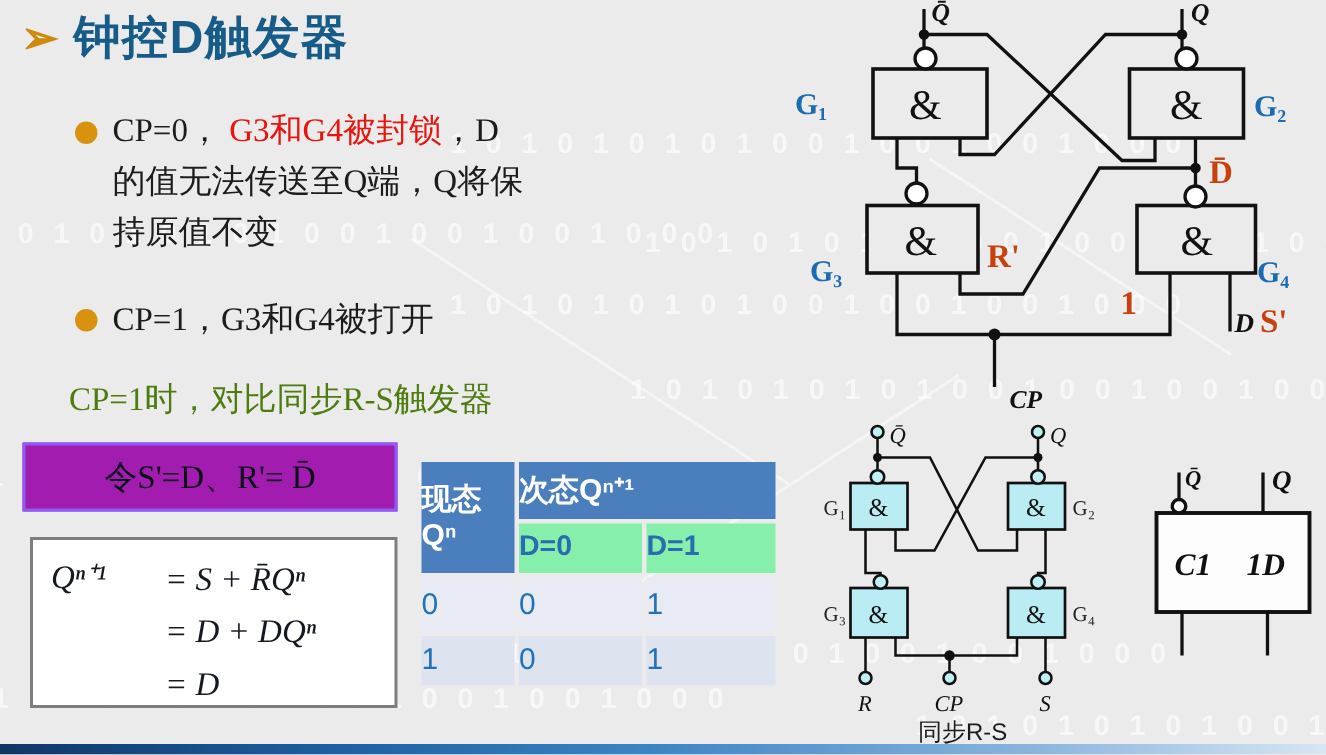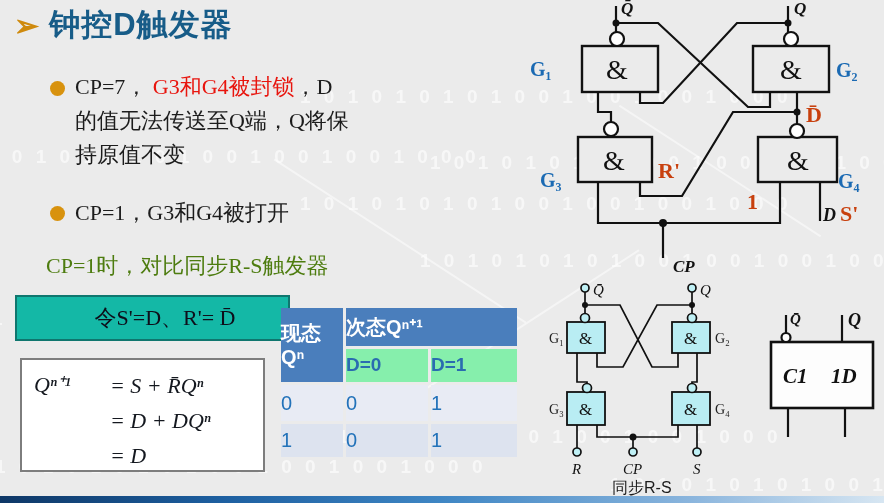--- a/index.html
+++ b/index.html
@@ -14,23 +14,23 @@
   .arrow{font-size:30px;color:#cf8a0d;font-weight:bold;margin-right:10px;}
   .title{font-size:31px;font-weight:bold;color:#175c88;letter-spacing:1px;}
   
   .dot{position:absolute;width:15px;height:15px;border-radius:50%;background:#d8920e;}
   .b-text{position:absolute;font-family:"Liberation Serif",serif;font-size:22px;color:#1c1c1c;
           line-height:34px;white-space:nowrap;}
   .red{color:#e8150e;}
   .compare{position:absolute;left:46px;top:251px;font-family:"Liberation Serif",serif;
            font-size:22px;color:#4d7c0f;white-space:nowrap;}
   
-  .box1{position:absolute;left:15px;top:295px;width:246px;height:42px;background:#14b8a6;
-        border:2px solid #0f766e;display:flex;align-items:center;justify-content:center;
-        font-family:"Liberation Serif",serif;font-size:22px;color:#0e0e1a;white-space:nowrap;padding-left:25px;}
+  .box1{position:absolute;left:15px;top:295px;width:246px;height:42px;background:#a21caf;
+        border:2px solid #8b5cf6;display:flex;align-items:center;justify-content:center;
+        font-family:"Liberation Serif",serif;font-size:22px;color:#0e0e1a;white-space:nowrap;}
   .box2{position:absolute;left:20px;top:358px;width:241px;height:110px;background:#ffffff;
         border:2px solid #7d7d7d;font-family:"Liberation Serif",serif;font-style:italic;
         font-size:22px;color:#14181f;}
   .box2 .lhs{position:absolute;left:12px;top:8px;}
   .box2 .flines{position:absolute;left:88px;top:8px;line-height:35px;white-space:nowrap;}
   
   .ttable{position:absolute;left:278px;top:305px;border-collapse:separate;border-spacing:3px;}
   .ttable td{text-align:left;vertical-align:middle;padding:0;}
   .th-main{background:#4a7ebc;color:#ffffff;font-weight:bold;font-size:20px;line-height:24px;}
   .td-sub{background:#86efac;color:#2a6cb0;font-size:19px;height:33px;font-weight:bold;}
@@ -82,21 +82,21 @@
   <div class="streak" style="left:400px;top:320px;width:260px;transform:rotate(-33deg);"></div>
   <div class="streak" style="left:600px;top:170px;width:240px;transform:rotate(33deg);"></div>
 
   <div class="title-row">
     <span class="arrow">➢</span>
     <span class="title">钟控D触发器</span>
   </div>
 
   <span class="dot" style="left:50px;top:81px;"></span>
   <div class="b-text" style="left:75px;top:70px;">
-    <div><span>CP=7， </span><span class="red">G3和G4被封锁</span><span>，D</span></div>
+    <div><span>CP=0， </span><span class="red">G3和G4被封锁</span><span>，D</span></div>
     <div>的值无法传送至Q端，Q将保</div>
     <div>持原值不变</div>
   </div>
 
   <span class="dot" style="left:50px;top:206px;"></span>
   <div class="b-text" style="left:75px;top:196px;">CP=1，G3和G4被打开</div>
 
   <div class="compare">CP=1时，对比同步R-S触发器</div>
 
   <div class="box1">令S'=D、R'= D̄</div>

